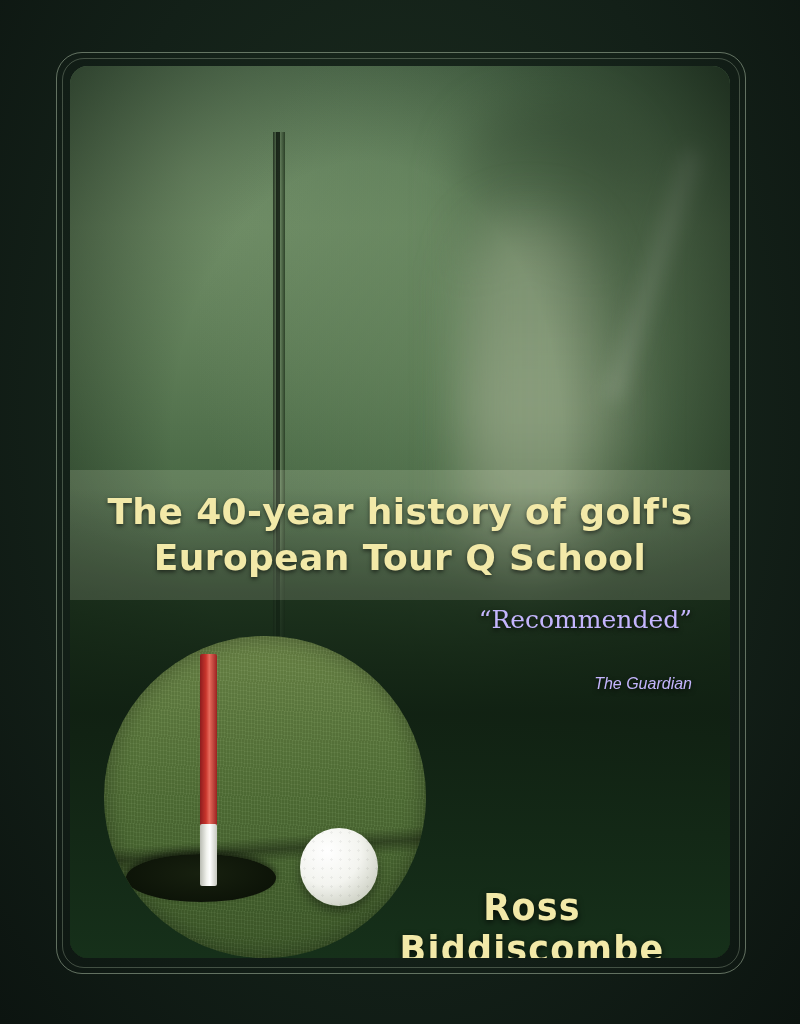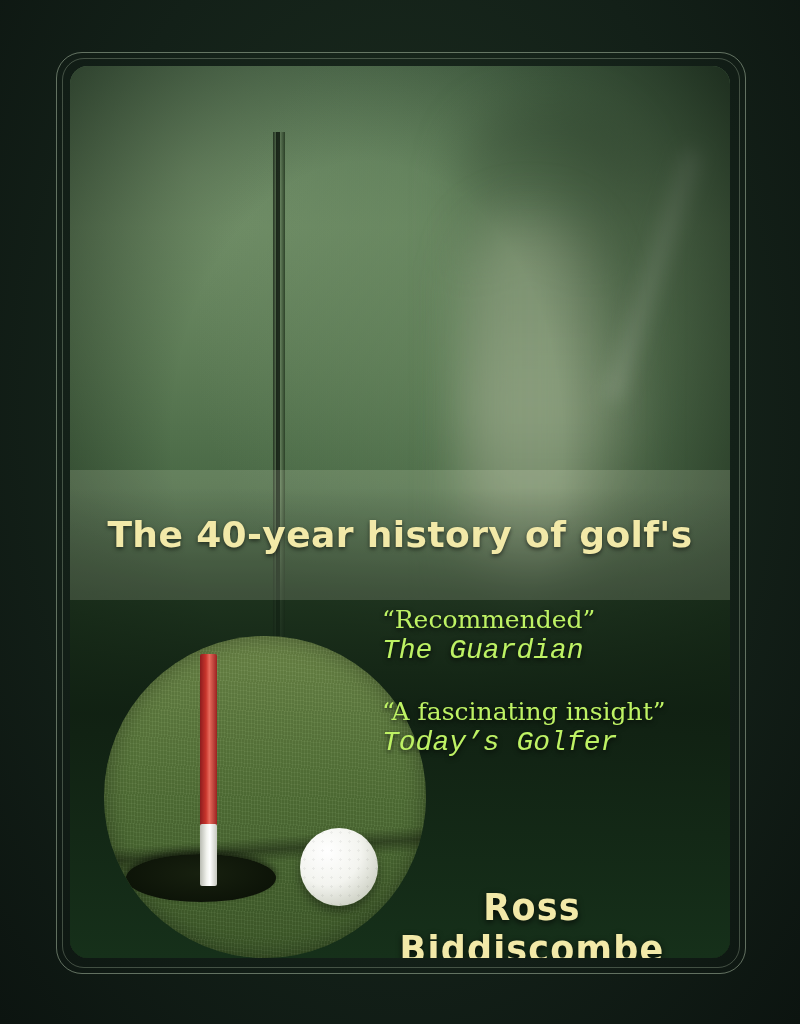--- a/index.html
+++ b/index.html
@@ -282,38 +282,39 @@
     text-shadow: 0 2px 4px rgba(0,0,0,0.55);
     white-space: nowrap;
   }
 
   
   .reviews {
     position: absolute;
     right: 38px;
     top: 540px;
     width: 310px;
-    text-align: left;
-    color: #bef264;
+    text-align: right;
+    color: #c4b5fd;
   }
   .review {
     margin-bottom: 30px;
   }
   .review-quote {
     font-family: "DejaVu Serif", serif;
     font-size: 25px;
     line-height: 1.12;
     text-shadow: 0 2px 5px rgba(0,0,0,0.7);
   }
   .review-source {
-    font-family: Liberation Mono, monospace;
+    font-family: Liberation Sans, sans-serif;
     font-style: italic;
-    font-size: 28px;
+    font-size: 16px;
     line-height: 1.2;
     text-shadow: 0 2px 5px rgba(0,0,0,0.7);
+    margin-top: 40px;
   }
 
   
   .author {
     position: absolute;
     right: 28px;
     top: 822px;
     width: 340px;
     text-align: center;
     font-family: "DejaVu Sans", sans-serif;
@@ -349,31 +350,28 @@
       <div class="flag-pole"></div>
       <div class="flag-pole-white"></div>
       <div class="golf-ball">
         <div class="ball-dimples"></div>
       </div>
     </div>
 
 
     <div class="subtitle-band">
       <div class="subtitle-line">The 40-year history of golf's</div>
+      <div class="subtitle-line">European Tour Q School</div>
     </div>
 
     <div class="reviews">
       <div class="review">
         <div class="review-quote">“Recommended”</div>
         <div class="review-source">The Guardian</div>
       </div>
-      <div class="review">
-        <div class="review-quote">“A fascinating insight”</div>
-        <div class="review-source">Today’s Golfer</div>
-      </div>
     </div>
 
     <div class="author">Ross Biddiscombe</div>
   </div>
 
   <div class="frame-line outer"></div>
   <div class="frame-line inner"></div>
 
 </div>
 

